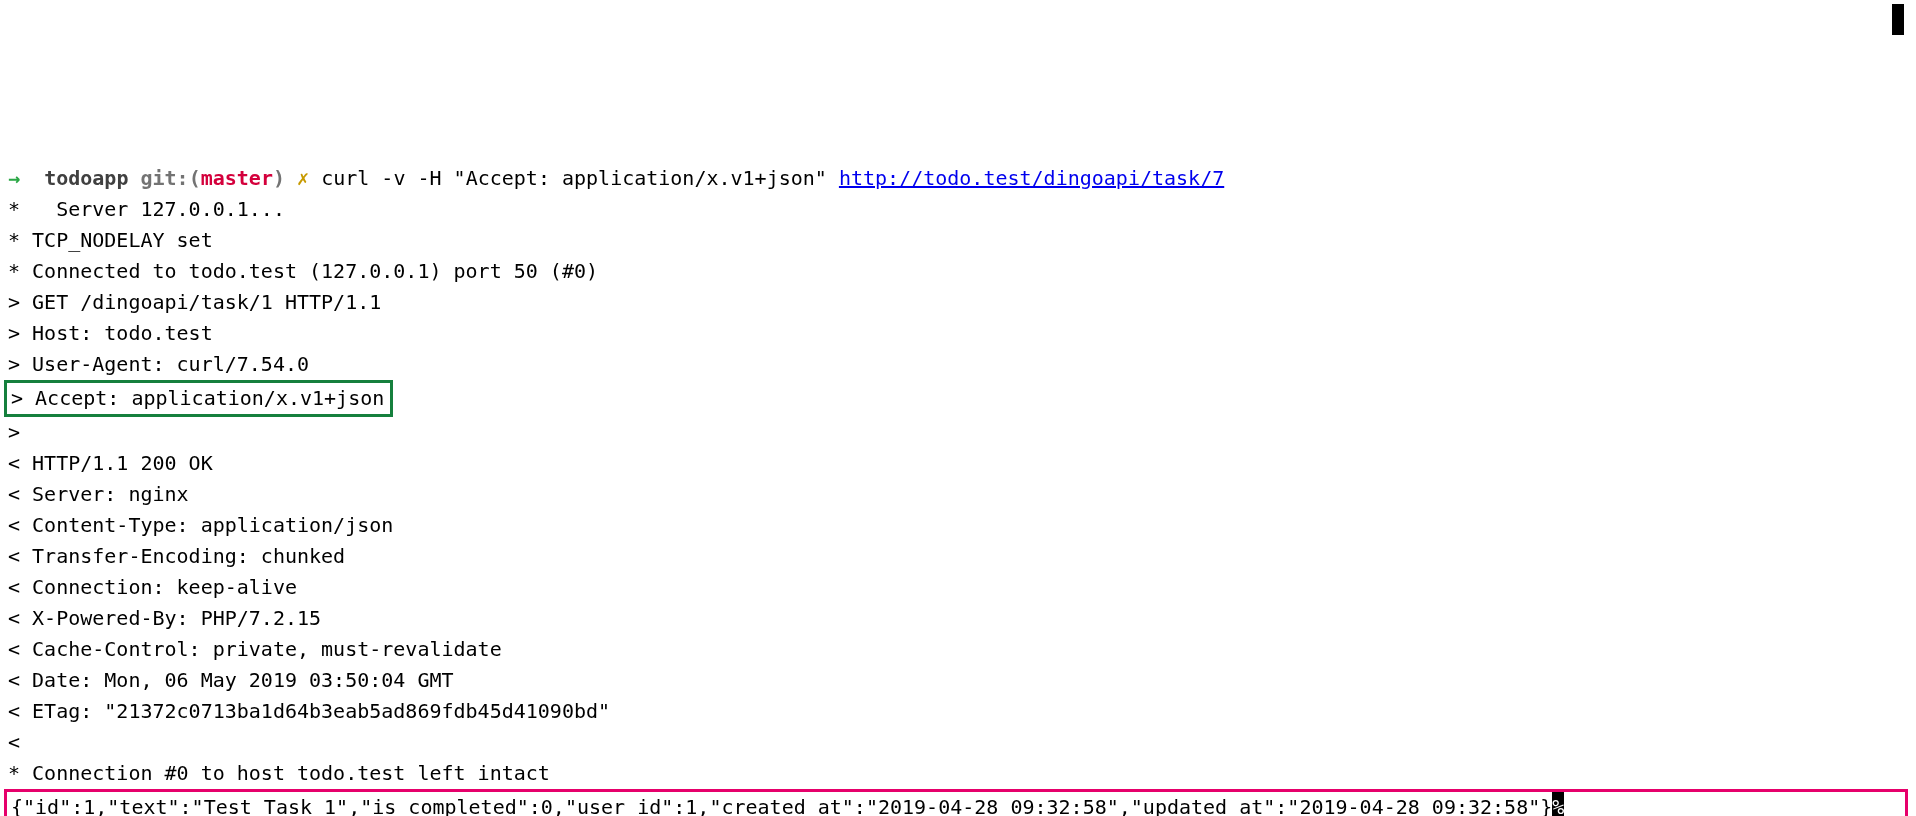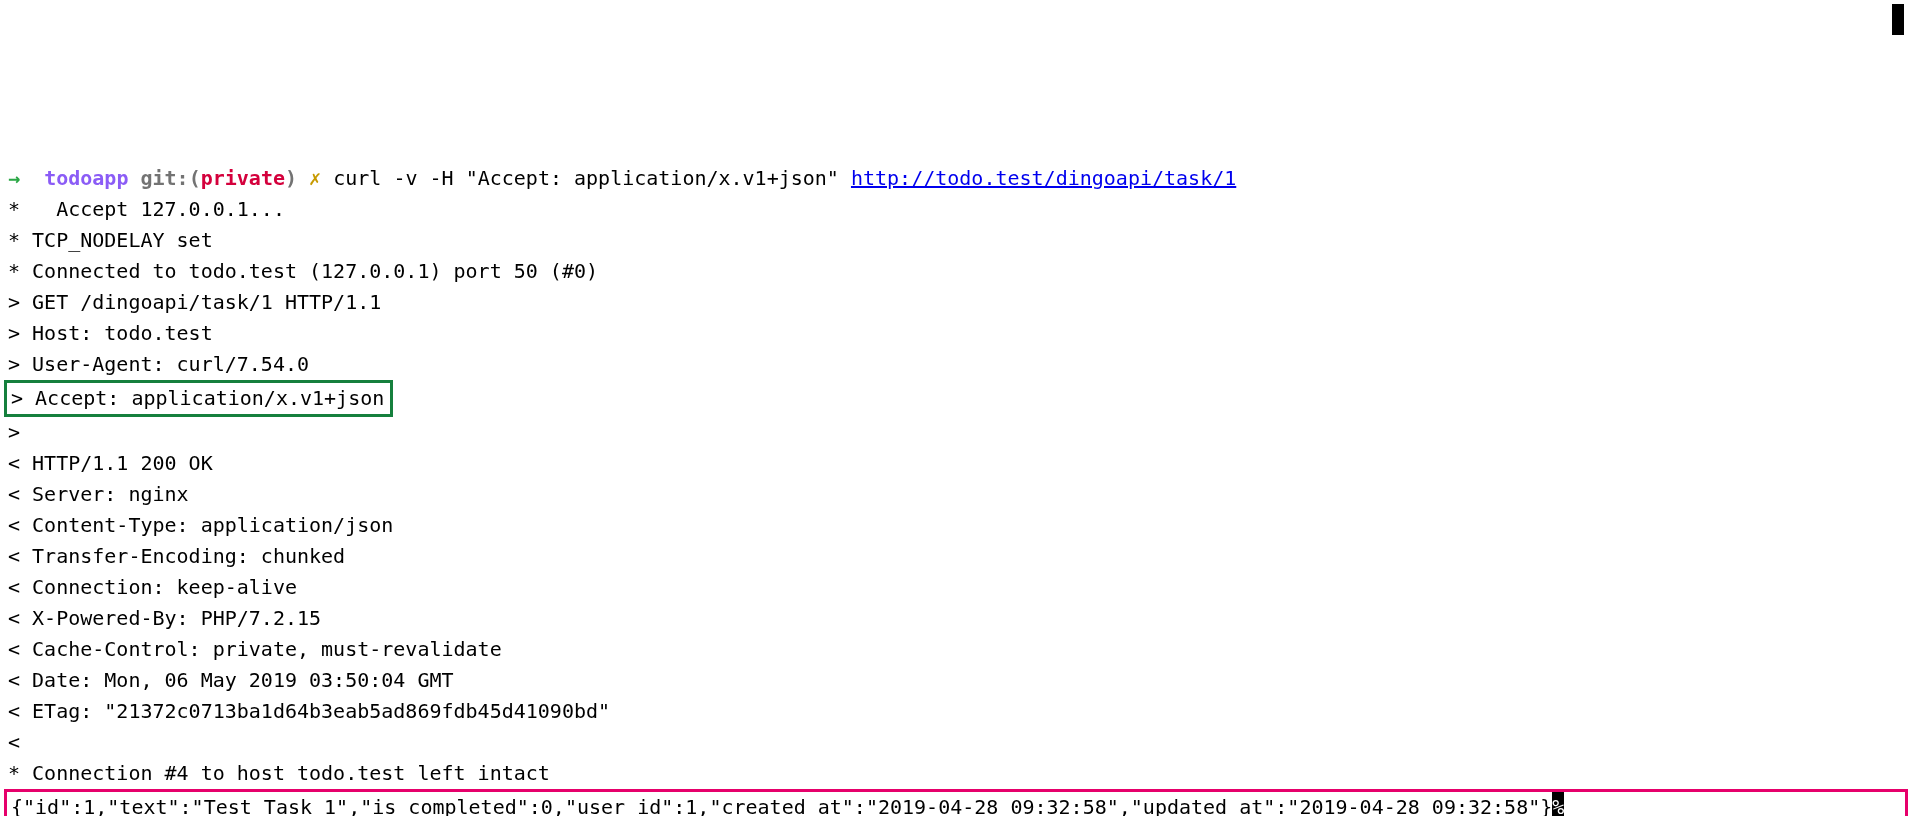--- a/index.html
+++ b/index.html
@@ -6,21 +6,21 @@
     margin: 0;
     padding: 8px;
     font-family: "Menlo", "Consolas", "DejaVu Sans Mono", monospace;
     font-size: 20px;
     line-height: 1.55;
     background: #ffffff;
     color: #000000;
     white-space: pre;
   }
   .arrow-green { color: #2aa745; font-weight: bold; }
-  .cyan { color: #8b5cf6; font-weight: bold; }
+  .cyan { color: #404040; font-weight: bold; }
   .blue { color: #737373; font-weight: bold; }
   .red { color: #d4003c; font-weight: bold; }
   .yellow { color: #c79a00; font-weight: bold; }
   a.url { color: #0000ee; text-decoration: underline; }
   .hl {
     border: 3px solid #15803d;
     display: inline-block;
     padding: 0 6px 0 4px;
     margin-left: -4px;
   }
@@ -42,36 +42,36 @@
     top: 4px;
     right: 12px;
   }
 </style>
 </head>
 <body>
 
 
 
 <span class="cursor topright-cursor"> </span>
-<div><span class="arrow-green">→</span>  <span class="cyan">todoapp</span> <span class="blue">git:</span><span class="blue">(</span><span class="red">private</span><span class="blue">)</span> <span class="yellow">✗</span> <span>curl -v -H "Accept: application/x.v1+json" </span><a class="url" href="#">http://todo.test/dingoapi/task/1</a>
-<span>*   Accept 127.0.0.1...</span>
+<div><span class="arrow-green">→</span>  <span class="cyan">todoapp</span> <span class="blue">git:</span><span class="blue">(</span><span class="red">master</span><span class="blue">)</span> <span class="yellow">✗</span> <span>curl -v -H "Accept: application/x.v1+json" </span><a class="url" href="#">http://todo.test/dingoapi/task/7</a>
+<span>*   Server 127.0.0.1...</span>
 <span>* TCP_NODELAY set</span>
 <span>* Connected to todo.test (127.0.0.1) port 50 (#0)</span>
 <span>&gt; GET /dingoapi/task/1 HTTP/1.1</span>
 <span>&gt; Host: todo.test</span>
 <span>&gt; User-Agent: curl/7.54.0</span>
 <span class="hl">&gt; Accept: application/x.v1+json</span>
 <span>&gt;</span>
 <span>&lt; HTTP/1.1 200 OK</span>
 <span>&lt; Server: nginx</span>
 <span>&lt; Content-Type: application/json</span>
 <span>&lt; Transfer-Encoding: chunked</span>
 <span>&lt; Connection: keep-alive</span>
 <span>&lt; X-Powered-By: PHP/7.2.15</span>
 <span>&lt; Cache-Control: private, must-revalidate</span>
 <span>&lt; Date: Mon, 06 May 2019 03:50:04 GMT</span>
 <span>&lt; ETag: "21372c0713ba1d64b3eab5ad869fdb45d41090bd"</span>
 <span>&lt;</span>
-<span>* Connection #4 to host todo.test left intact</span>
+<span>* Connection #0 to host todo.test left intact</span>
 <span class="hl-block"><span>{"id":1,"text":"Test Task 1","is_completed":0,"user_id":1,"created_at":"2019-04-28 09:32:58","updated_at":"2019-04-28 09:32:58"}</span><span class="cursor">%</span></span></div>
 
 
 
 
 </body></html>

